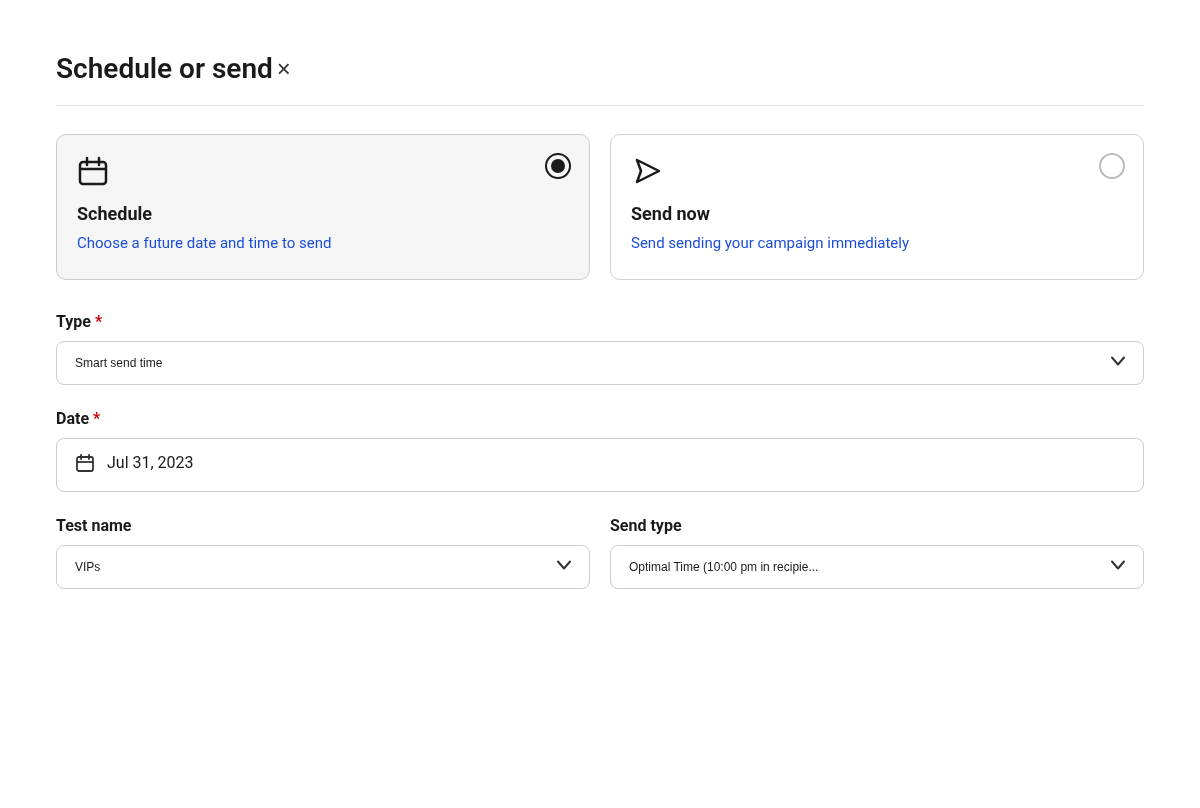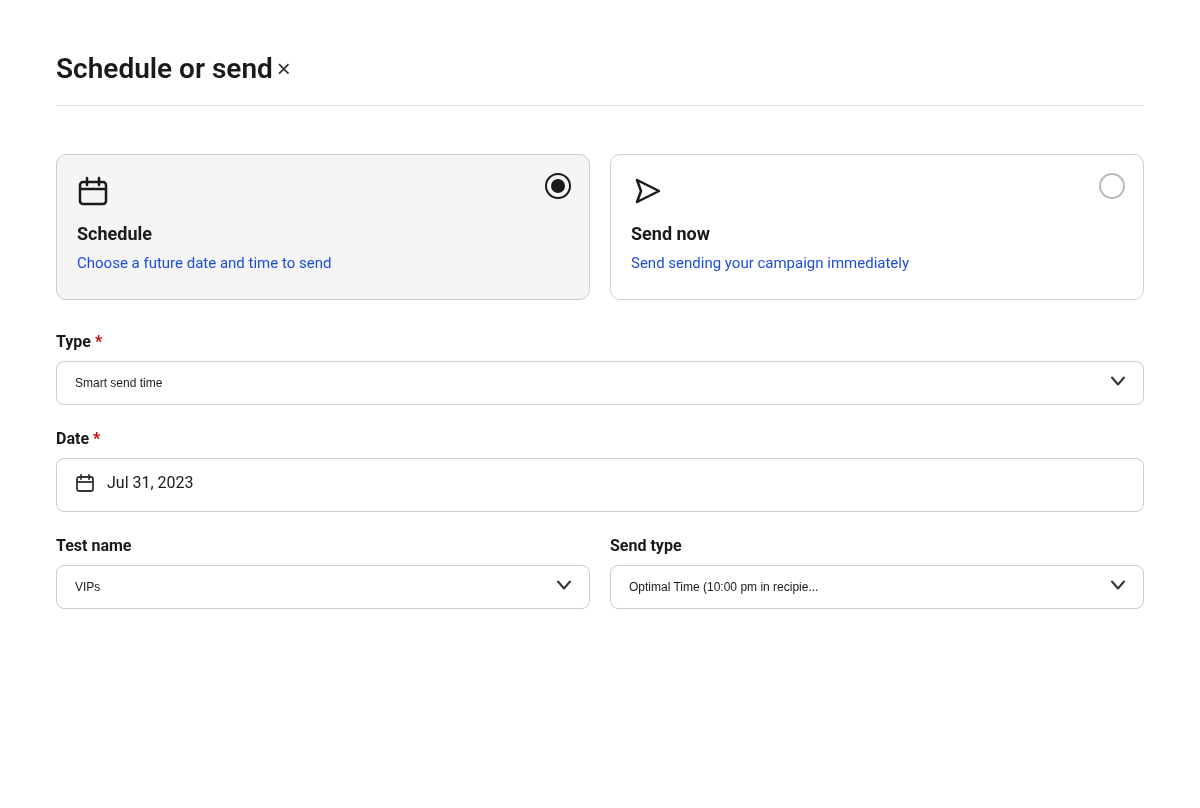--- a/index.html
+++ b/index.html
@@ -61,21 +61,20 @@
       margin-bottom: 32px;
     }
 
     .option-card {
       border: 1.5px solid #d0d0d0;
       border-radius: 10px;
       padding: 20px 20px 24px;
       position: relative;
       cursor: pointer;
       background: #f5f5f5;
-      margin-top: 20px;
     }
 
     .option-card.selected {
       background: #f5f5f5;
       border-color: #ccc;
     }
 
     .option-card.unselected {
       background: #fff;
       border-color: #d0d0d0;

